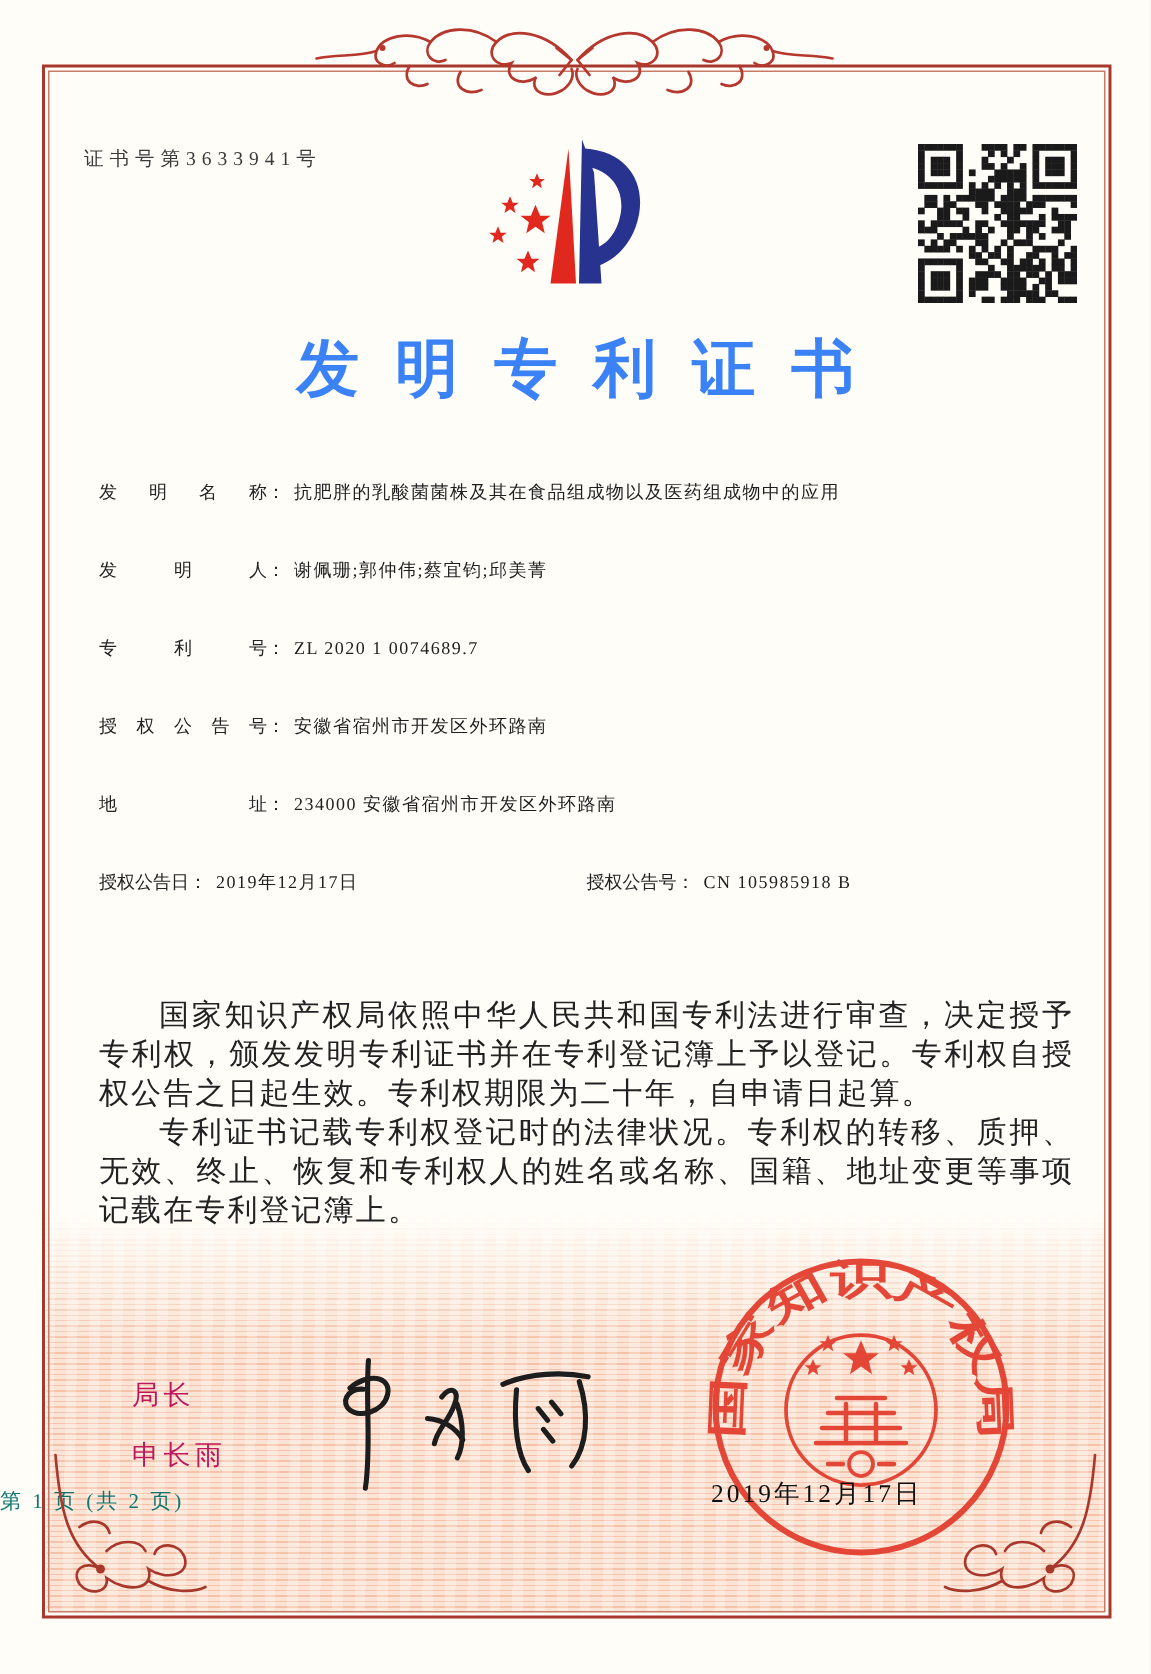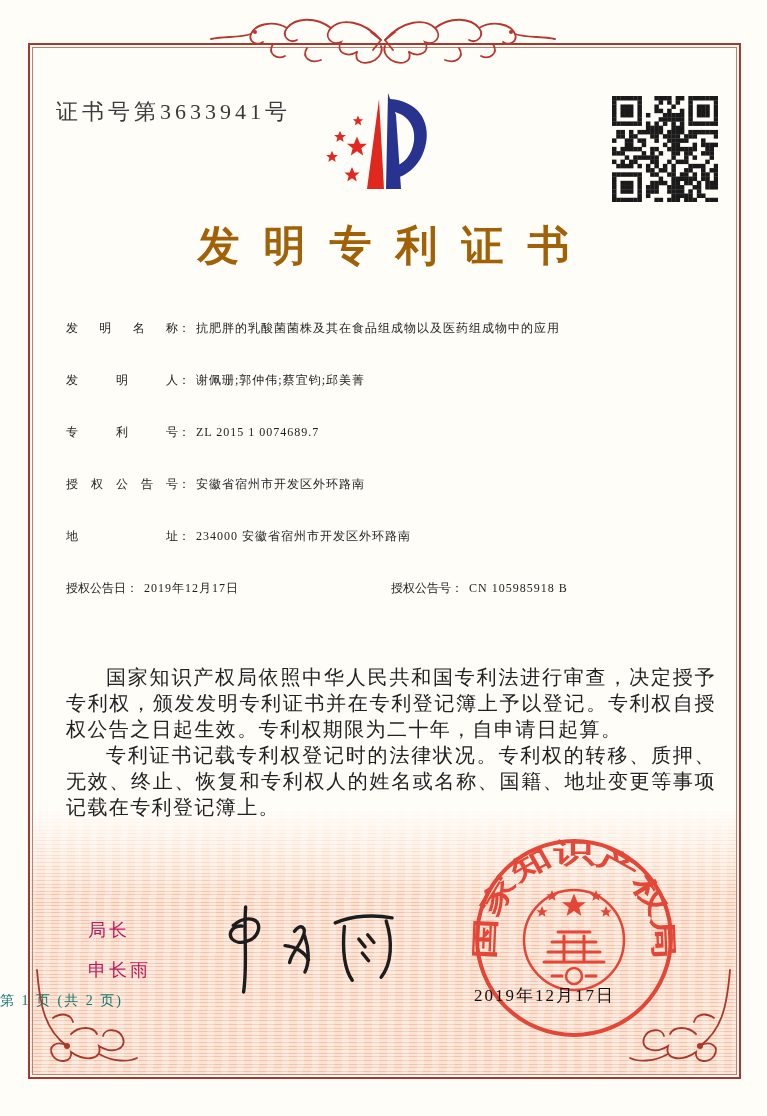--- a/index.html
+++ b/index.html
@@ -21,27 +21,27 @@
   }
   .waves::before{content:'';position:absolute;inset:0;
     background:linear-gradient(180deg,#fffdf8 0,rgba(255,253,248,0) 90px);}
   .waves::after{content:'';position:absolute;inset:0;
     background:repeating-linear-gradient(91deg,rgba(255,255,255,.25) 0 7px,rgba(255,255,255,0) 7px 15px);}
   .top-ornament{position:absolute;left:203px;top:8px;width:360px;height:64px;z-index:6;}
   .corner{position:absolute;width:108px;height:108px;z-index:6;}
   .corner-left{left:31px;top:968px;}
   .corner-right{right:31px;top:968px;transform:scaleX(-1);}
   .certno{
-    position:absolute;left:56px;top:97px;font-size:22px;letter-spacing:4px;color:#3a3a3a;z-index:2;
+    position:absolute;left:56px;top:97px;font-size:13px;letter-spacing:4px;color:#3a3a3a;z-index:2;
   }
   .logo{position:absolute;left:300px;top:85px;width:170px;height:120px;z-index:2;}
   .qr{position:absolute;left:612px;top:96px;width:106px;height:106px;z-index:2;}
   .title{
     position:absolute;left:0;right:0;top:218px;margin:0;text-align:center;
-    font-size:42px;font-weight:bold;letter-spacing:24px;text-indent:24px;color:#a16207;z-index:2;
+    font-size:42px;font-weight:bold;letter-spacing:24px;text-indent:24px;color:#3b82f6;z-index:2;
   }
   .content{position:absolute;left:66px;top:320px;width:648px;font-size:12px;z-index:2;}
   .field{height:24px;margin-bottom:28px;white-space:nowrap;}
   .jlabel{display:inline-block;width:112px;text-align:justify;text-align-last:justify;vertical-align:bottom;}
   .colon{margin-right:6px;}
   .fvalue{letter-spacing:1px;color:#1e1e1e;}
   .pairwrap{display:inline-block;width:322px;}
   .paras{
     position:absolute;left:66px;top:664px;width:650px;z-index:2;
     font-size:20px;line-height:26px;letter-spacing:1.4px;text-align:justify;color:#222;
@@ -473,21 +473,21 @@
   <h1 class="title">发明专利证书</h1>
 
   <div class="content">
     <div class="field">
       <span class="jlabel">发明名称</span><span class="colon">：</span><span class="fvalue">抗肥胖的乳酸菌菌株及其在食品组成物以及医药组成物中的应用</span>
     </div>
     <div class="field">
       <span class="jlabel">发明人</span><span class="colon">：</span><span class="fvalue">谢佩珊;郭仲伟;蔡宜钧;邱美菁</span>
     </div>
     <div class="field">
-      <span class="jlabel">专利号</span><span class="colon">：</span><span class="fvalue">ZL 2015 1 0074689.7</span>
+      <span class="jlabel">专利号</span><span class="colon">：</span><span class="fvalue">ZL 2020 1 0074689.7</span>
     </div>
     <div class="field">
       <span class="jlabel">授权公告号</span><span class="colon">：</span><span class="fvalue">安徽省宿州市开发区外环路南</span>
     </div>
     <div class="field">
       <span class="jlabel">地址</span><span class="colon">：</span><span class="fvalue">234000 安徽省宿州市开发区外环路南</span>
     </div>
     <div class="field">
       <span class="pairwrap">
         <span>授权公告日</span><span class="colon">：</span><span class="fvalue">2019年12月17日</span>

